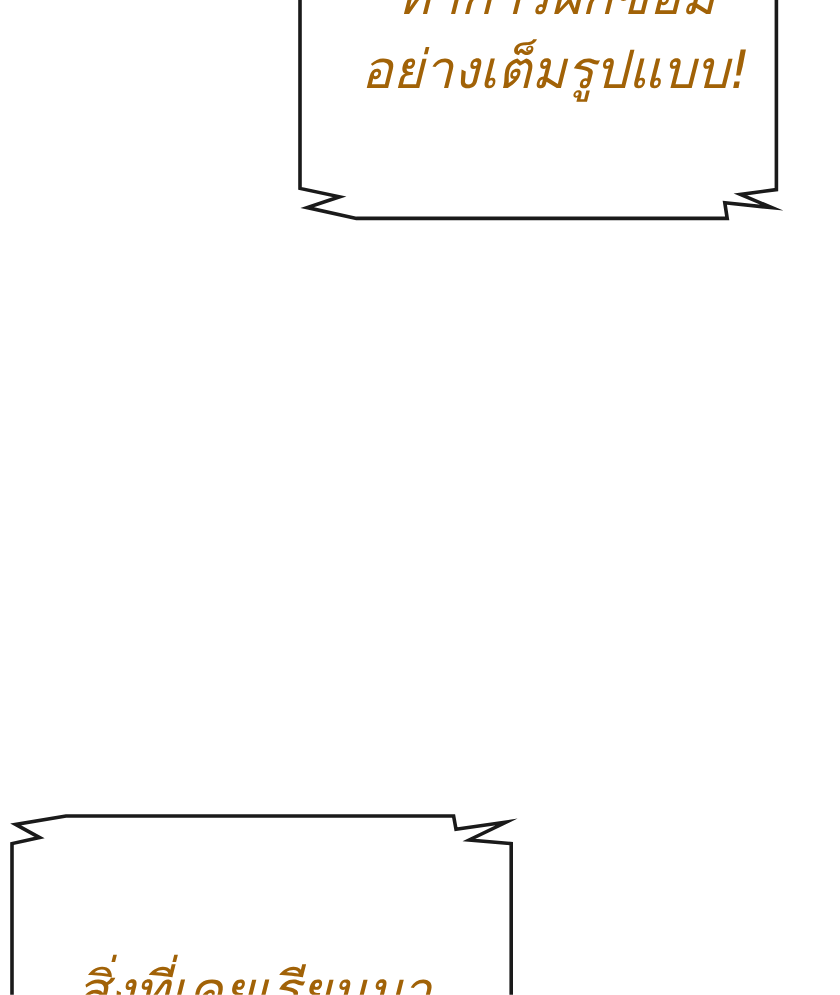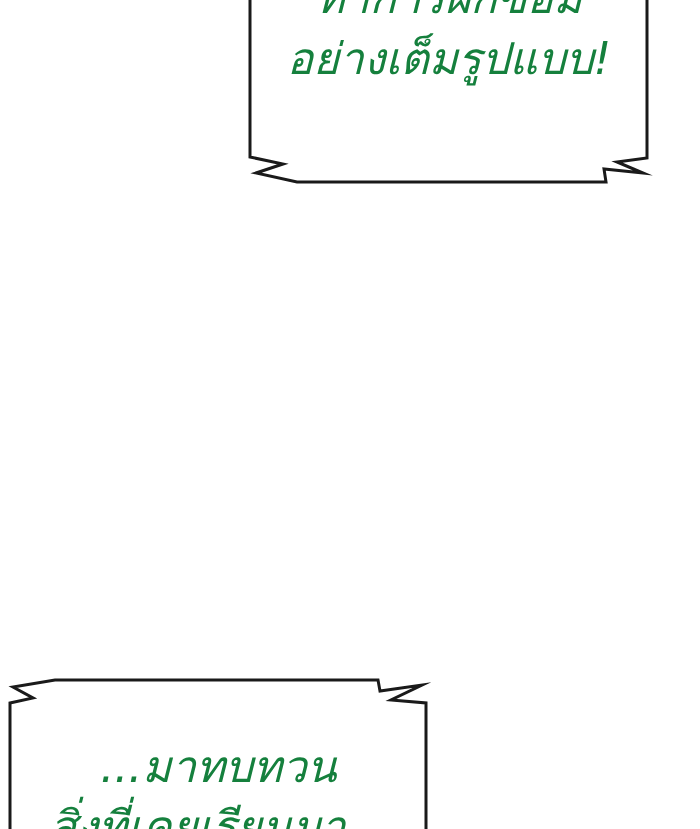--- a/index.html
+++ b/index.html
@@ -30,25 +30,26 @@
   }
   .bubble-shape {
     fill: #ffffff;
     stroke: #1a1a1a;
     stroke-width: 3;
     stroke-linejoin: miter;
     stroke-miterlimit: 12;
   }
   .bubble-text {
     position: absolute;
-    color: #15803d;
+    color: #a16207;
     font-style: italic;
     font-weight: 500;
     text-align: center;
     pointer-events: none;
+    padding-left: 28px;
   }
   .bubble-text .line {
     position: absolute;
     left: 0;
     width: 100%;
     font-size: 44px;
     line-height: 44px;
     white-space: nowrap;
   }
   
@@ -101,17 +102,16 @@
              L 426 703
              L 426 841 Z" stroke="#1a1a1a"></path>
   </svg>
 
   <div class="bubble-text top">
     <div class="line l1">ทำการฝึกซ้อม</div>
     <div class="line l2">อย่างเต็มรูปแบบ!</div>
   </div>
 
   <div class="bubble-text bottom">
-    <div class="line l1">...มาทบทวน</div>
     <div class="line l2">สิ่งที่เคยเรียนมา...</div>
   </div>
 
 </div>
 
 </body></html>

